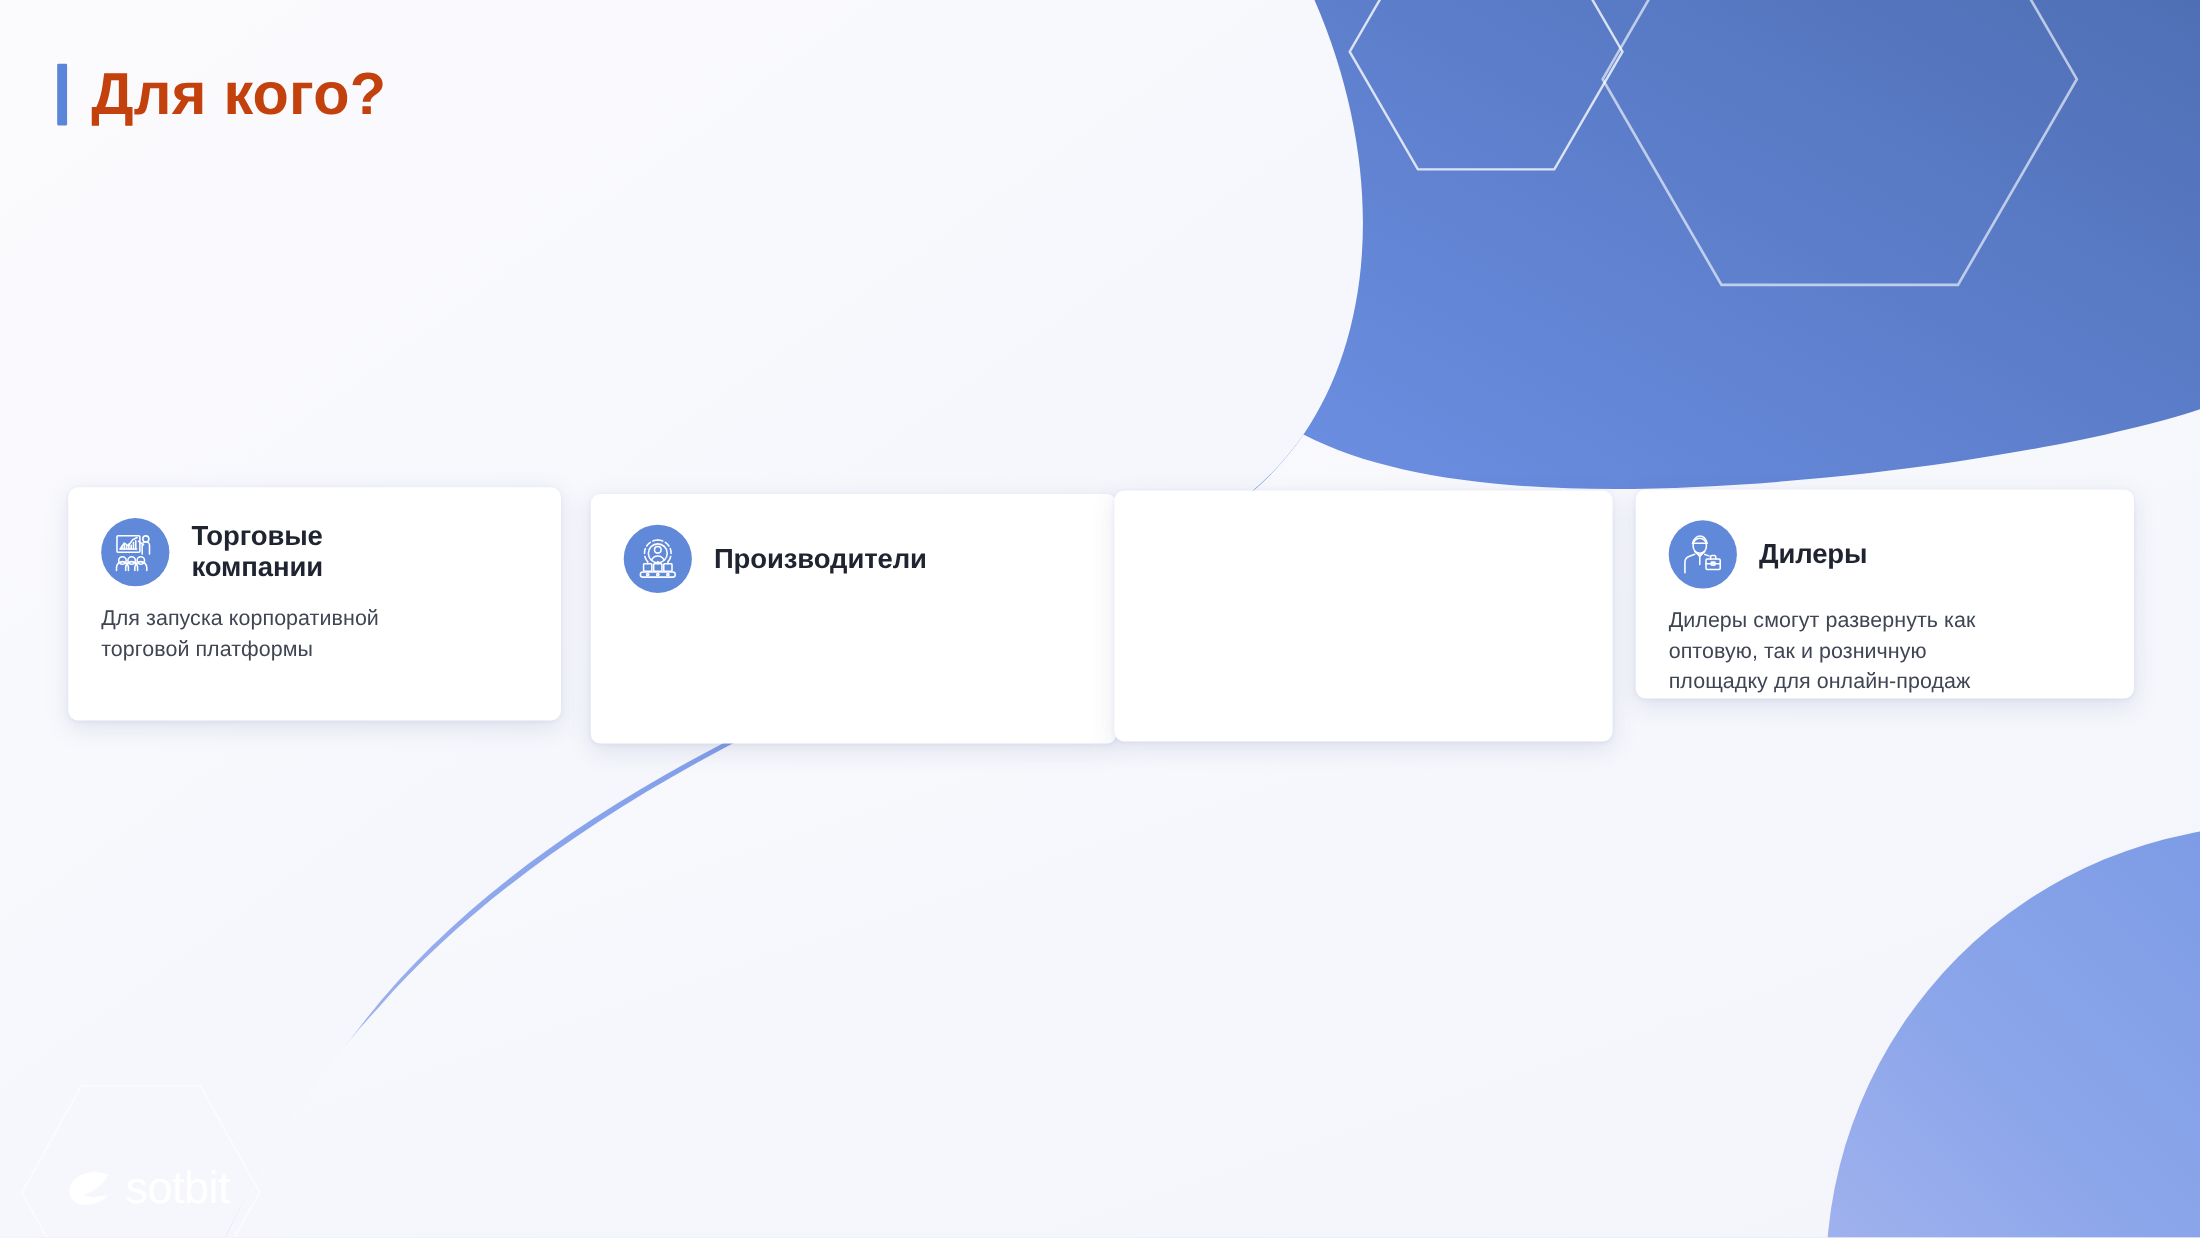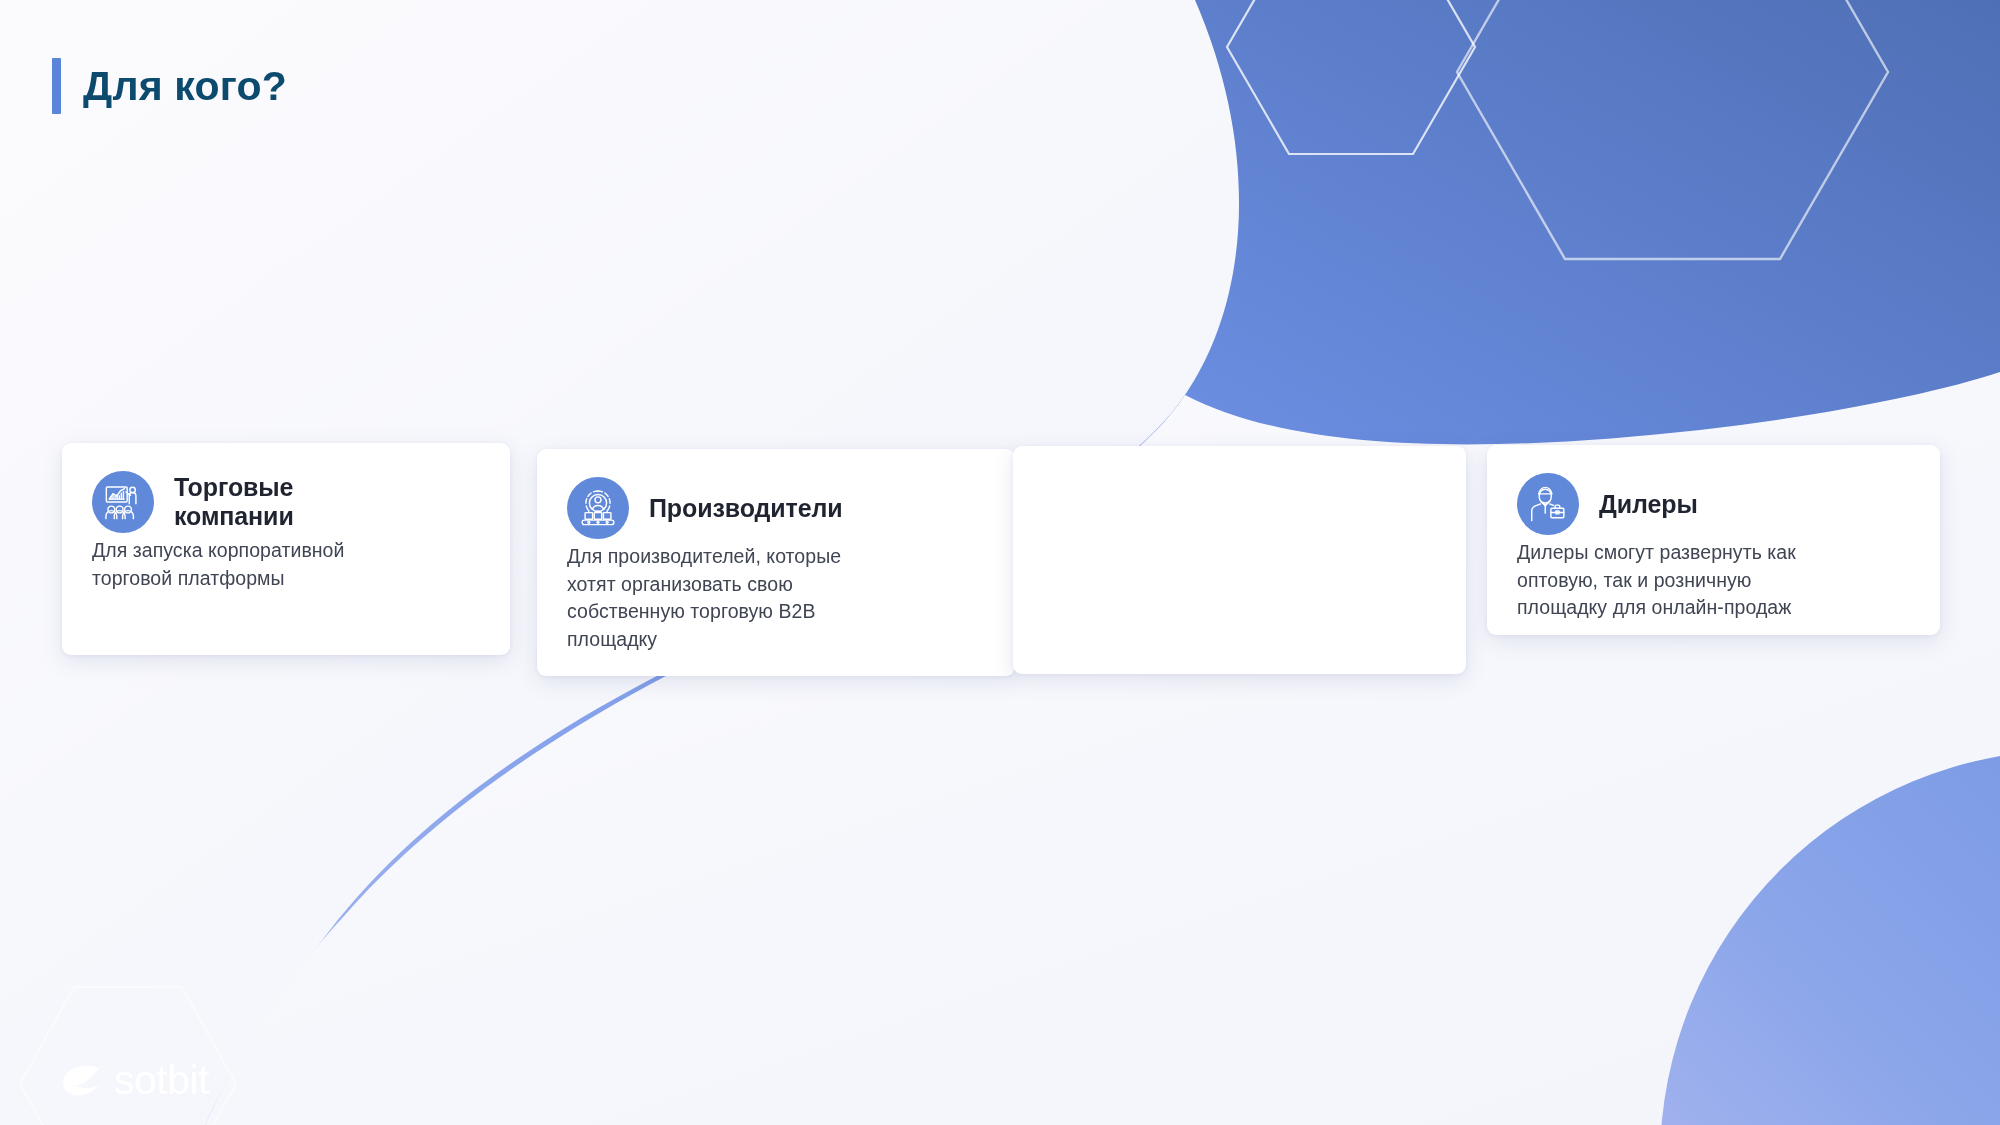--- a/index.html
+++ b/index.html
@@ -40,23 +40,23 @@
     gap: 22px;
     z-index: 12;
   }
   .title-bar {
     width: 9px;
     height: 56px;
     background: #5b85d8;
     border-radius: 1px;
   }
   .title-text {
-    font-size: 41px;
+    font-size: 54px;
     font-weight: 700;
-    color: #0c4a6e;
+    color: #c2410c;
     letter-spacing: 0.2px;
     line-height: 1;
     white-space: nowrap;
   }
 
   
   .cards {
     position: absolute;
     left: 0;
     top: 0;
@@ -95,21 +95,21 @@
 
   .card-title {
     font-size: 25px;
     font-weight: 700;
     color: #1f2430;
     line-height: 1.16;
     letter-spacing: -0.1px;
   }
 
   .card-body {
-    margin-top: 4px;
+    margin-top: 16px;
     font-size: 19.5px;
     line-height: 1.42;
     color: #3f4553;
     letter-spacing: 0.05px;
     white-space: pre-line;
   }
 
   
   #card-0 { left: 62px;   top: 443px; width: 448px; height: 212px; }
   #card-1 { left: 537px;  top: 449px; width: 478px; height: 227px; }
@@ -239,24 +239,20 @@
             <rect x="30.5" y="29.5" width="9" height="8" rx="0.8"></rect>
             <path d="M13 29.5 v-2.4 M24 29.5 v-2.4 M35 29.5 v-2.4"></path>
             <rect x="5" y="38.5" width="38" height="5.5" rx="2.6"></rect>
             <circle cx="13" cy="41.2" r="1.2"></circle>
             <circle cx="24" cy="41.2" r="1.2"></circle>
             <circle cx="35" cy="41.2" r="1.2"></circle>
           </svg>
         </span>
         <span class="card-title">Производители</span>
       </div>
-      <div class="card-body">Для производителей, которые
-хотят организовать свою
-собственную торговую B2B
-площадку</div>
     </div>
 
     <div class="card" id="card-2">
     </div>
 
     <div class="card" id="card-3">
       <div class="card-head">
         <span class="card-icon">
           <svg width="40" height="40" viewBox="0 0 48 48" fill="none" stroke="#ffffff" stroke-width="1.7" stroke-linecap="round" stroke-linejoin="round">
             <path d="M13.5 13.5 a7.2 7.2 0 0 1 14.4 0 v2 a7.2 7.2 0 0 1 -14.4 0 z"></path>

